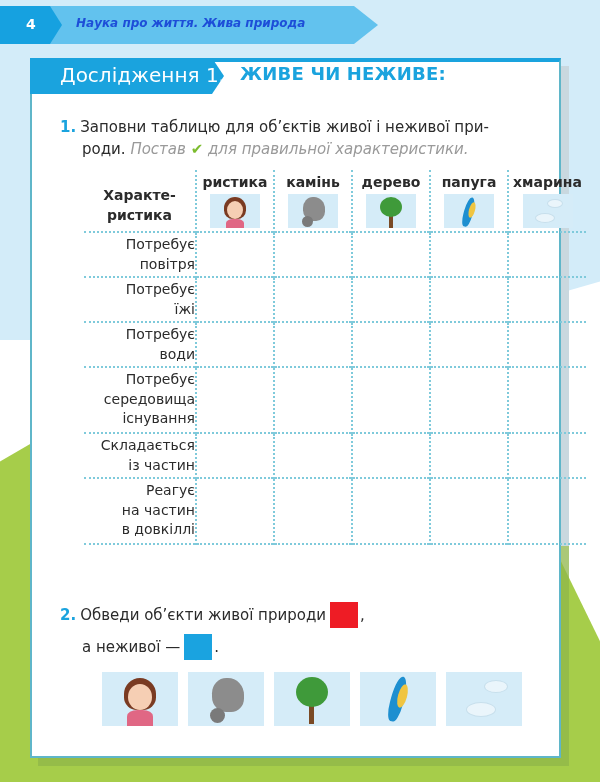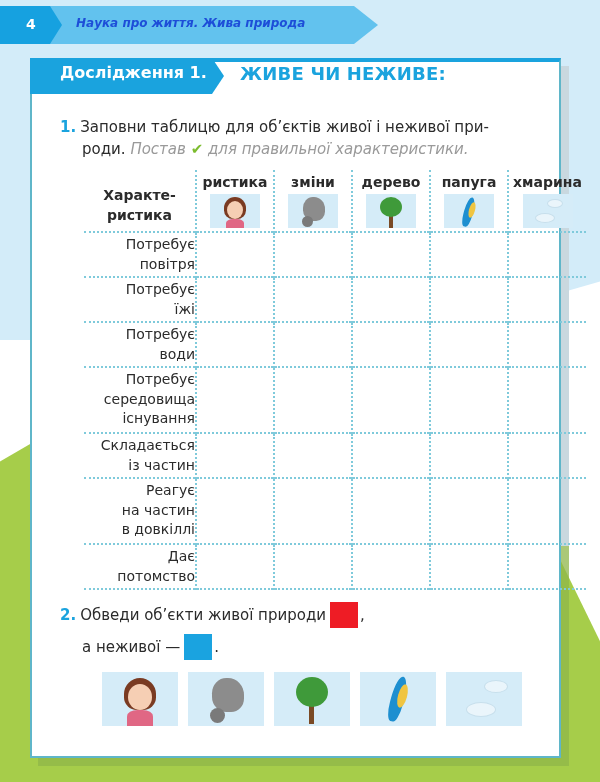--- a/index.html
+++ b/index.html
@@ -72,21 +72,21 @@
     background: #ffffff;
     border: 2px solid #5fb6c9;
     border-top: 4px solid #1aa3de;
   }
   .section-tag {
     position: absolute; left: -2px; top: -4px; height: 36px; width: 194px;
     background: #1aa3de;
     clip-path: polygon(0 0, 182px 0, 194px 50%, 182px 100%, 0 100%);
   }
   .section-tag-label {
-    position: absolute; left: 30px; top: 5px; color: #fff; font-weight: bold; font-size: 16px;
+    position: absolute; left: 30px; top: 5px; color: #fff; font-weight: normal; font-size: 20px;
     white-space: nowrap;
   }
   .section-title {
     position: absolute; left: 208px; top: 0px; color: #1aa3de; font-weight: bold; font-size: 18px;
     line-height: 23px; letter-spacing: 0.2px;
   }
 
   .task {
     position: absolute; left: 28px; font-size: 15px; line-height: 22px; color: #2b2b2b;
   }
@@ -192,21 +192,21 @@
           </th>
           <th>
             <div>ристика</div>
             <div class="thumb">
               <div class="girl-hair" style="left:14px;top:3px;width:22px;height:22px;"></div>
               <div class="girl-face" style="left:17px;top:7px;width:16px;height:18px;"></div>
               <div class="girl-body" style="left:16px;top:25px;width:18px;height:10px;"></div>
             </div>
           </th>
           <th>
-            <div>зміни</div>
+            <div>камінь</div>
             <div class="thumb">
               <div class="rock" style="left:15px;top:3px;width:22px;height:24px;"></div>
               <div class="rock2" style="left:14px;top:22px;width:11px;height:11px;"></div>
             </div>
           </th>
           <th>
             <div>дерево</div>
             <div class="thumb">
               <div class="tree-trunk" style="left:23px;top:18px;width:4px;height:16px;"></div>
               <div class="tree-crown" style="left:14px;top:3px;width:22px;height:20px;"></div>
@@ -290,31 +290,20 @@
               <div>Реагує</div>
               <div>на частин</div>
               <div>в довкіллі</div>
             </td>
           <td></td>
             <td></td>
             <td></td>
             <td></td>
             <td></td>
         </tr>
-        <tr style="height:45px">
-          <td class="char-cell">
-              <div>Дає</div>
-              <div>потомство</div>
-            </td>
-          <td></td>
-            <td></td>
-            <td></td>
-            <td></td>
-            <td></td>
-        </tr>
       </tbody>
     </table>
   </div>
 
   <div class="task task2">
     <span class="task-num">2.</span><span>Обведи об’єкти живої природи</span><span class="swatch" style="background:#ee1c25;"></span><span>,</span>
     <span class="line2"><span>а неживої —</span><span class="swatch" style="background:#1aa3e0;"></span><span>.</span></span>
   </div>
 
   <div class="pics-row">

